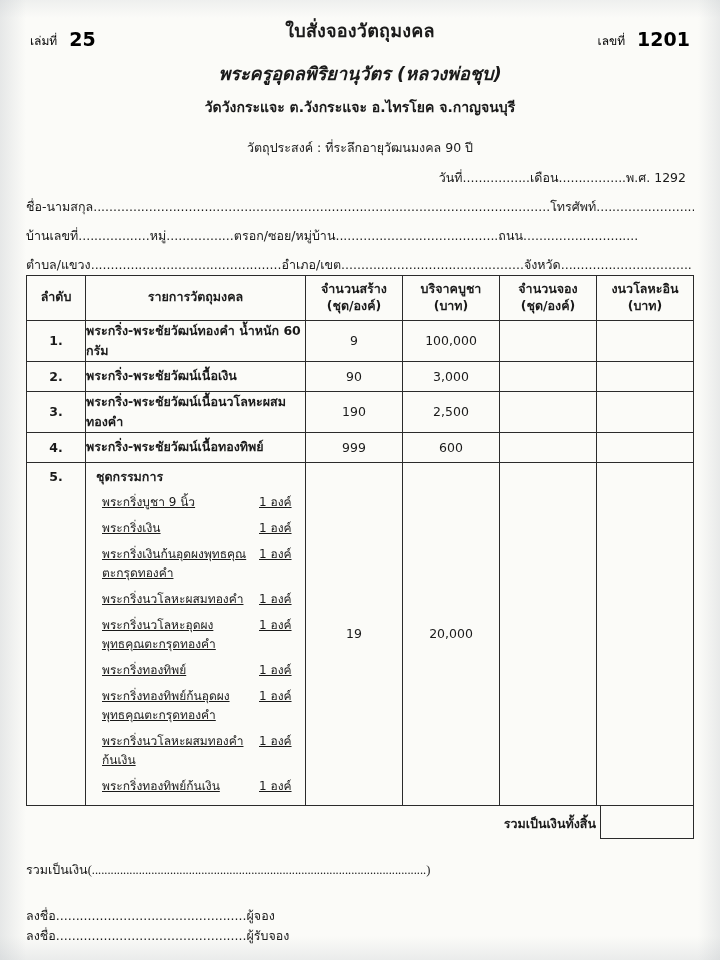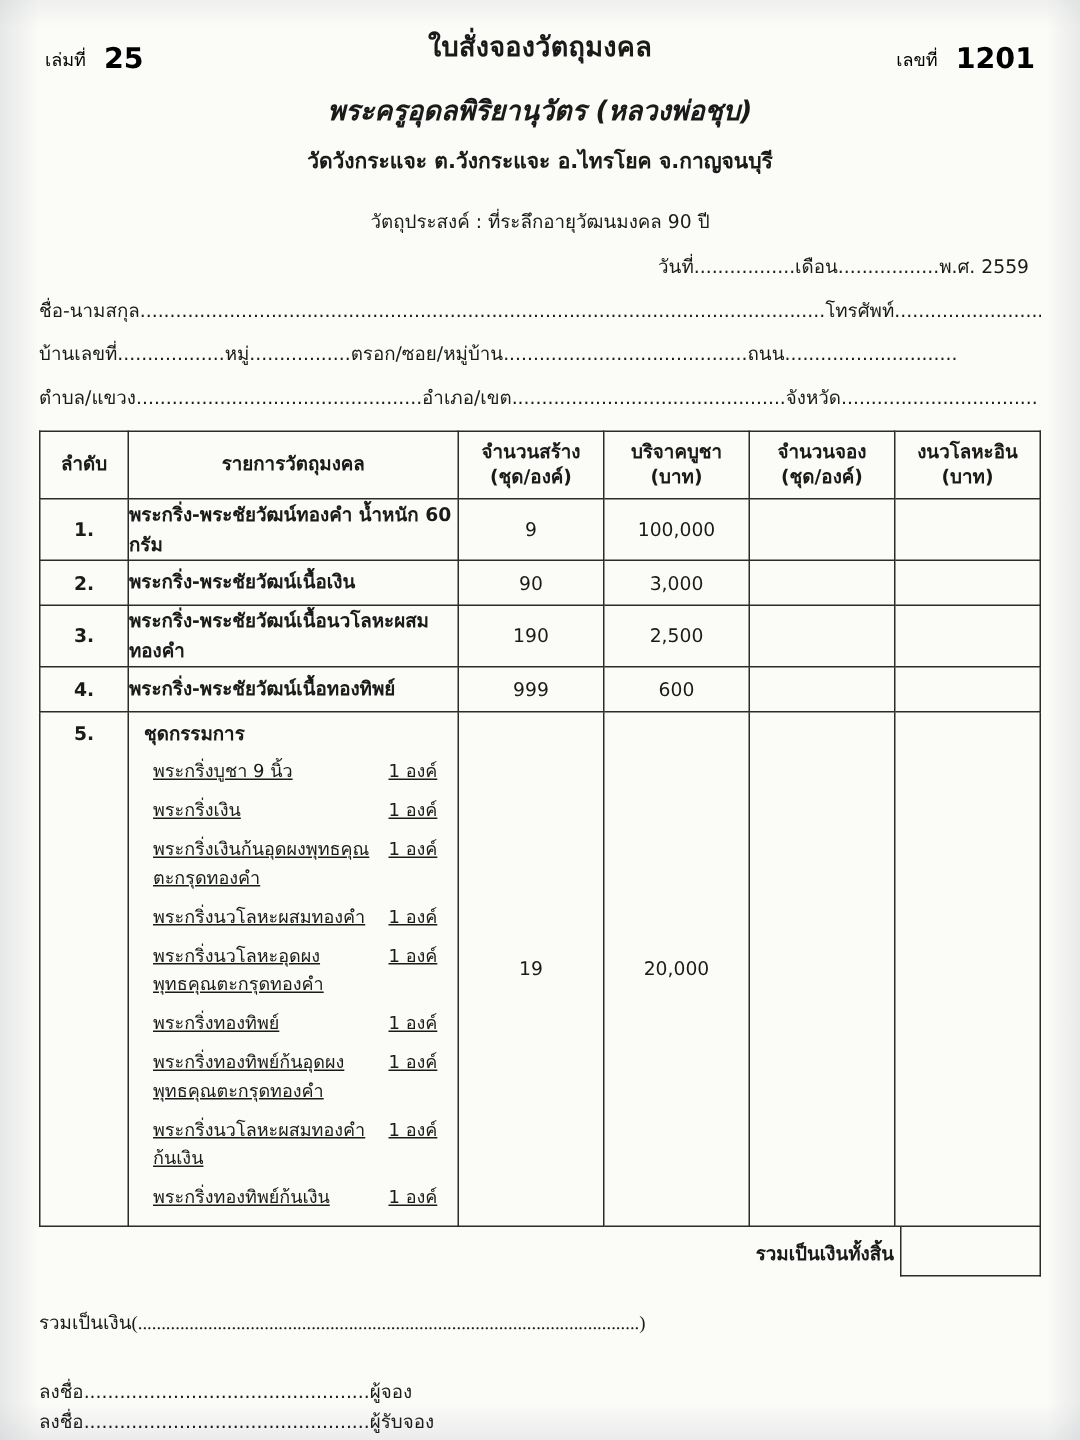--- a/index.html
+++ b/index.html
@@ -107,21 +107,20 @@
     margin-top: 9px;
     white-space: nowrap;
     overflow: hidden;
   }
   .field-row .seg { display: inline; }
 
   
   table.items {
     width: 100%;
     border-collapse: collapse;
-    margin-top: 12px;
     font-size: 12px;
   }
   table.items th, table.items td {
     border: 1px solid #2b2b2b;
     padding: 0;
   }
   table.items th {
     font-weight: bold;
     text-align: center;
     font-size: 12.5px;
@@ -207,21 +206,21 @@
       <div class="serial-right">
         <span>เลขที่</span><span class="serial-num">1201</span>
       </div>
     </div>
 
     <div class="line3">พระครูอุดลพิริยานุวัตร  (หลวงพ่อชุบ)</div>
     <div class="line4">วัดวังกระแจะ  ต.วังกระแจะ  อ.ไทรโยค  จ.กาญจนบุรี</div>
     <div class="line5">วัตถุประสงค์ : ที่ระลึกอายุวัฒนมงคล 90 ปี</div>
 
     <div class="date-row">
-      <span>วันที่</span><span class="dots">.................</span><span>เดือน</span><span class="dots">.................</span><span>พ.ศ. 2559</span>
+      <span>วันที่</span><span class="dots">.................</span><span>เดือน</span><span class="dots">.................</span><span>พ.ศ. 1292</span>
     </div>
 
     <div class="field-row">
       <span class="seg">ชื่อ-นามสกุล</span><span class="seg dots">...................................................................................................................</span><span class="seg">โทรศัพท์</span><span class="seg dots">....................................................</span>
     </div>
 
     <div class="field-row">
       <span class="seg">บ้านเลขที่</span><span class="seg dots">..................</span><span class="seg">หมู่</span><span class="seg dots">.................</span><span class="seg">ตรอก/ซอย/หมู่บ้าน</span><span class="seg dots">.........................................</span><span class="seg">ถนน</span><span class="seg dots">.............................</span>
     </div>
 

